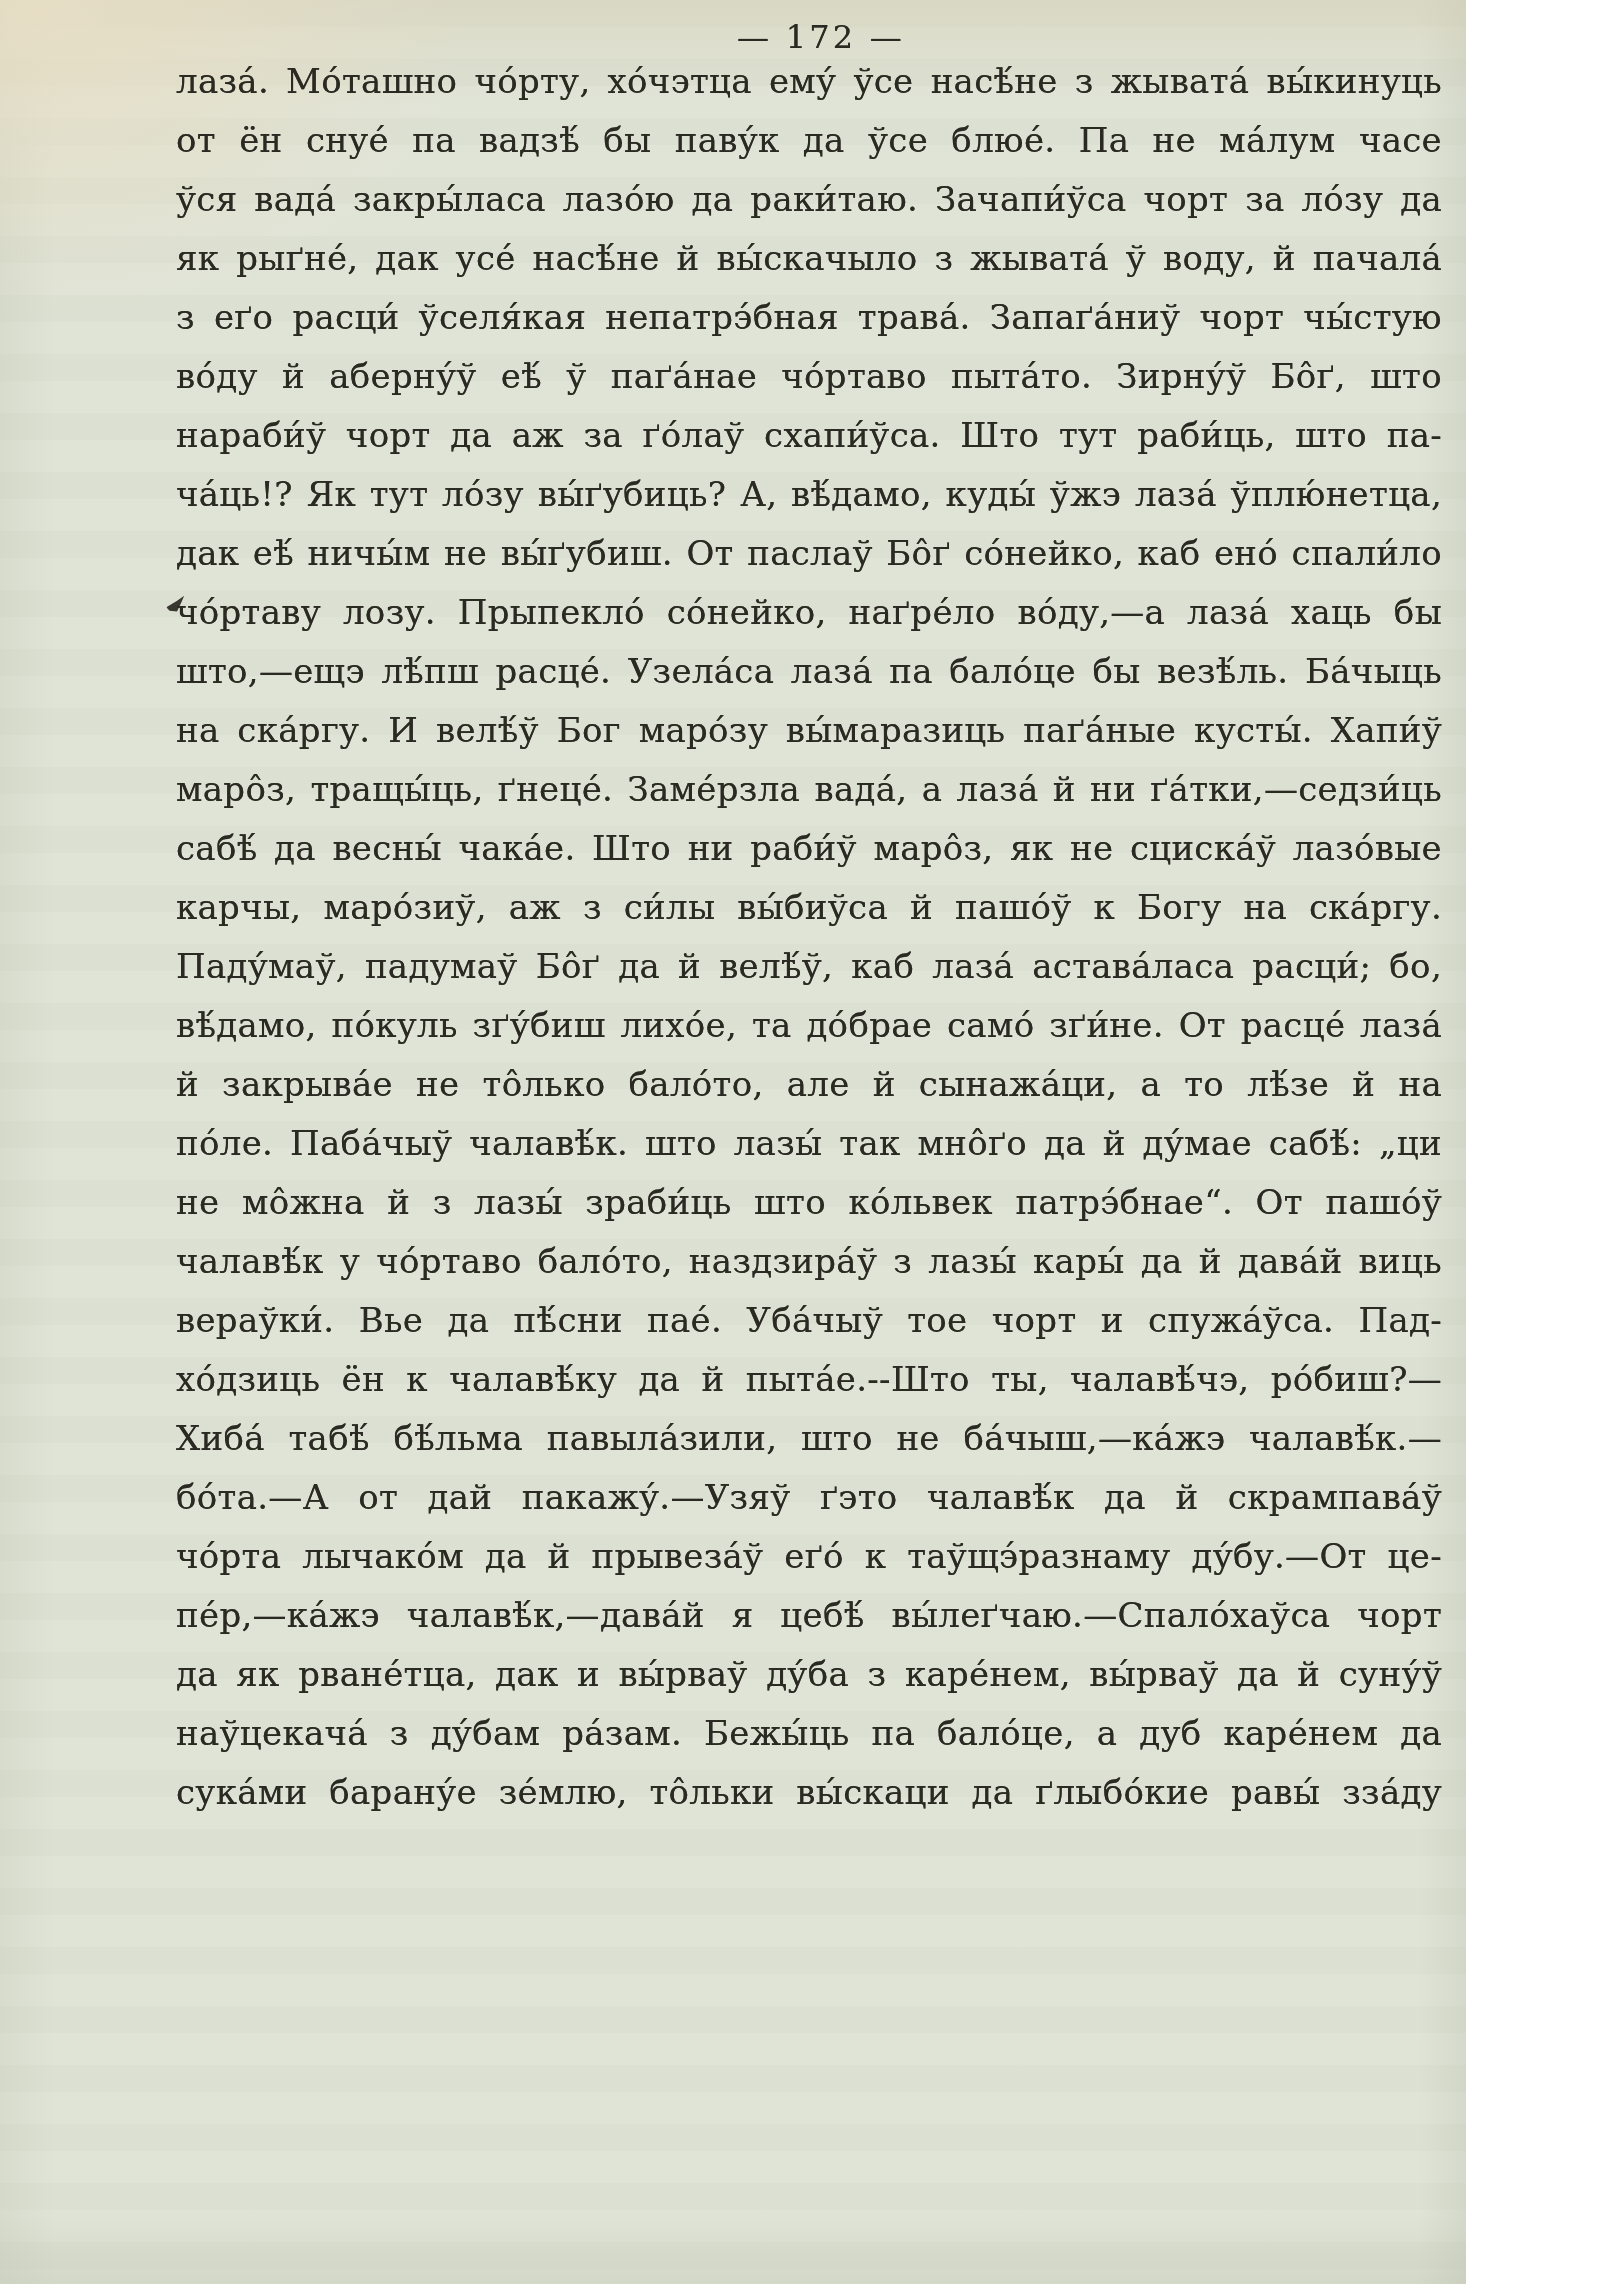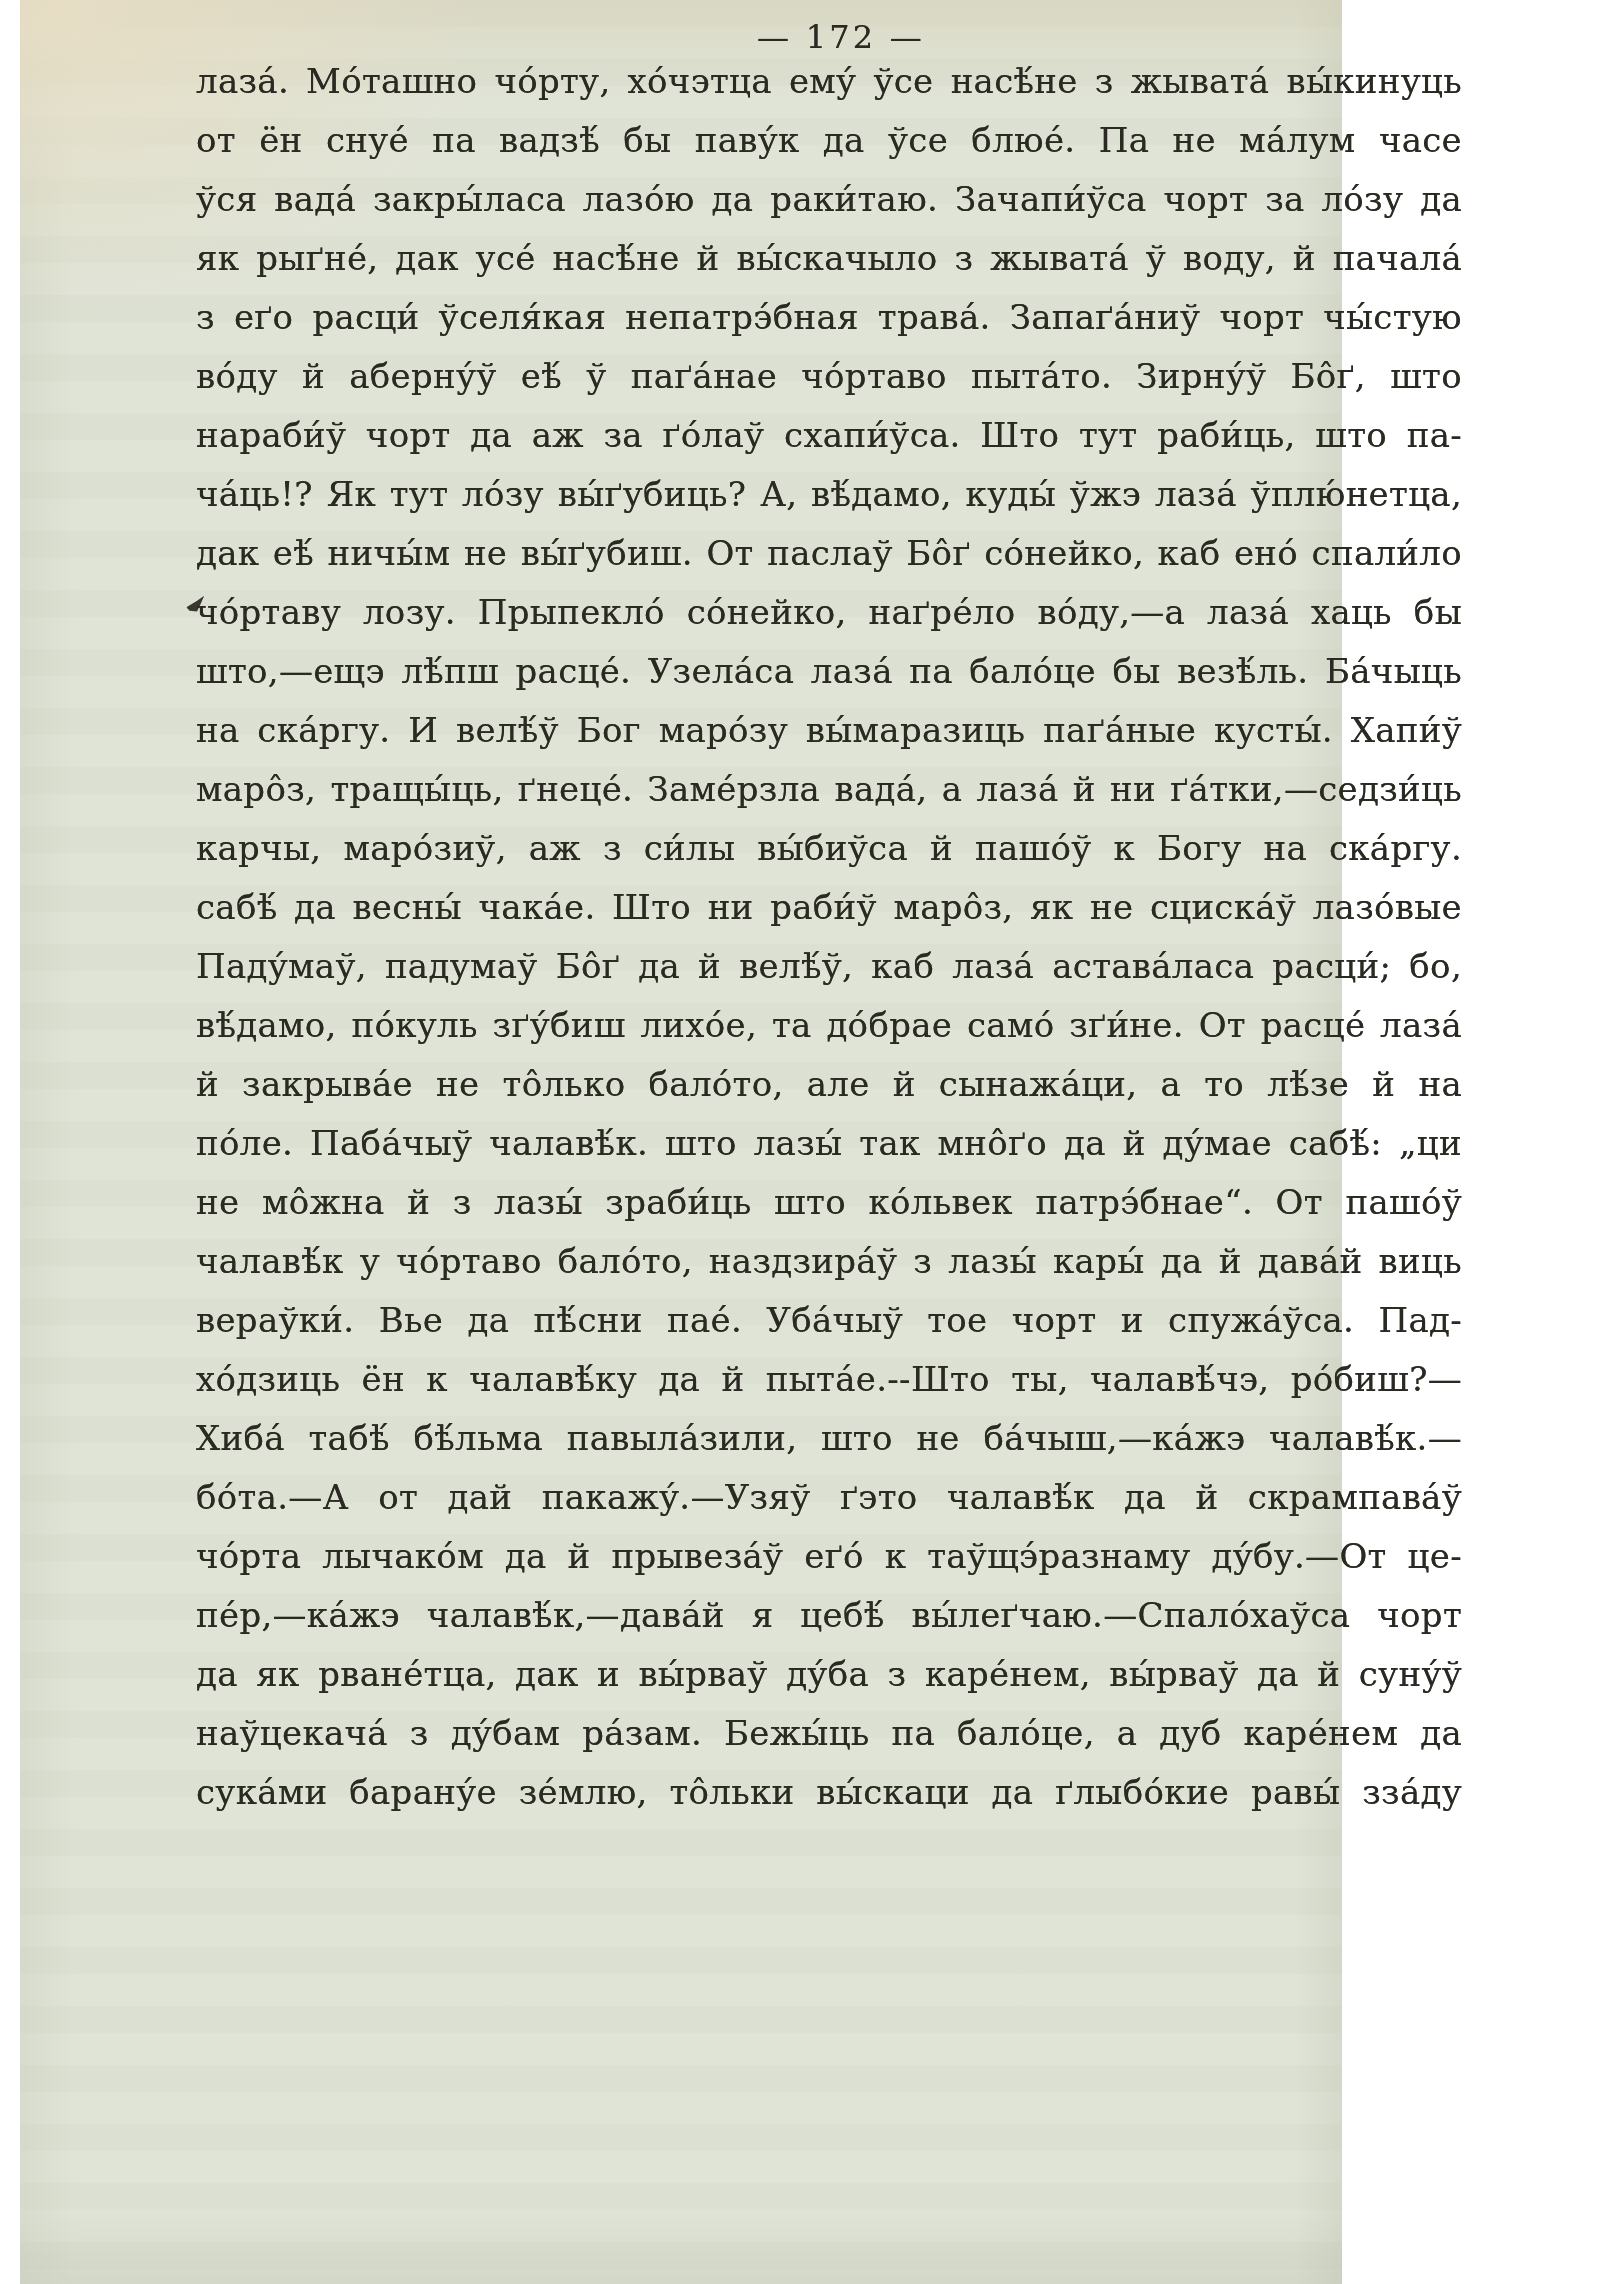--- a/index.html
+++ b/index.html
@@ -12,31 +12,30 @@
   }
   body {
     width: 1618px;
     height: 2284px;
     font-family: "DejaVu Serif", "Liberation Serif", serif;
     color: var(--ink);
     overflow: hidden;
   }
   .page {
     position: relative;
-    width: 1322px;
+    width: 1466px;
     height: 2284px;
     background-color: var(--paper);
     background-image:
       radial-gradient(ellipse 612px 419px at 32px 16px, rgba(232,222,196,0.85), rgba(232,222,196,0) 72%),
       linear-gradient(180deg, rgba(212,203,173,0.40), rgba(212,203,173,0) 105px),
       linear-gradient(90deg, rgba(186,191,170,0.22), rgba(0,0,0,0) 56px),
       linear-gradient(270deg, rgba(172,178,158,0.22), rgba(0,0,0,0) 48px),
       linear-gradient(0deg, rgba(178,184,164,0.28), rgba(0,0,0,0) 73px),
       repeating-linear-gradient(180deg, rgba(130,142,110,0.045) 0 27px, rgba(0,0,0,0) 27px 59px);
-    margin-left: 20px;
   }
   .running-head {
     position: absolute;
     left: 188px;
     width: 1266px;
     top: 13px;
     height: 48px;
     font-size: 32px;
     line-height: 48px;
     text-align: center;
@@ -87,22 +86,22 @@
       <div class="line">як рыґне́, дак усе́ насѣ́не й вы́скачыло з жывата́ ў воду, й пачала́</div>
       <div class="line">з еґо расци́ ўселя́кая непатрэ́бная трава́. Запаґа́ниў чорт чы́стую</div>
       <div class="line">во́ду й аберну́ў еѣ́ ў паґа́нае чо́ртаво пыта́то. Зирну́ў Бо̂ґ, што</div>
       <div class="line">нараби́ў чорт да аж за ґо́лаў схапи́ўса. Што тут раби́ць, што па-</div>
       <div class="line">ча́ць!? Як тут ло́зу вы́ґубиць? А, вѣ́дамо, куды́ ўжэ лаза́ ўплю́нетца,</div>
       <div class="line">дак еѣ́ ничы́м не вы́ґубиш. От паслаў Бо̂ґ со́нейко, каб ено́ спали́ло</div>
       <div class="line">чо́ртаву лозу. Прыпекло́ со́нейко, наґре́ло во́ду,—а лаза́ хаць бы</div>
       <div class="line">што,—ещэ лѣ́пш расце́. Узела́са лаза́ па бало́це бы везѣ́ль. Ба́чыць</div>
       <div class="line">на ска́ргу. И велѣ́ў Бог маро́зу вы́маразиць паґа́ные кусты́. Хапи́ў</div>
       <div class="line">маро̂з, тращы́ць, ґнеце́. Заме́рзла вада́, а лаза́ й ни ґа́тки,—седзи́ць</div>
+      <div class="line">сабѣ́ да весны́ чака́е. Што ни раби́ў маро̂з, як не сциска́ў лазо́вые</div>
       <div class="line">карчы, маро́зиў, аж з си́лы вы́биўса й пашо́ў к Богу на ска́ргу.</div>
-      <div class="line">сабѣ́ да весны́ чака́е. Што ни раби́ў маро̂з, як не сциска́ў лазо́вые</div>
       <div class="line">Паду́маў, падумаў Бо̂ґ да й велѣ́ў, каб лаза́ астава́ласа расци́; бо,</div>
       <div class="line">вѣ́дамо, по́куль зґу́биш лихо́е, та до́брае само́ зґи́не. От расце́ лаза́</div>
       <div class="line">й закрыва́е не то̂лько бало́то, але й сынажа́ци, а то лѣ́зе й на</div>
       <div class="line">по́ле. Паба́чыў чалавѣ́к. што лазы́ так мно̂ґо да й ду́мае сабѣ́: „ци</div>
       <div class="line">не мо̂жна й з лазы́ зраби́ць што ко́львек патрэ́бнае“. От пашо́ў</div>
       <div class="line">чалавѣ́к у чо́ртаво бало́то, наздзира́ў з лазы́ кары́ да й дава́й виць</div>
       <div class="line">вераўки́. Вье да пѣ́сни пае́. Уба́чыў тое чорт и спужа́ўса. Пад-</div>
       <div class="line">хо́дзиць ён к чалавѣ́ку да й пыта́е.--Што ты, чалавѣ́чэ, ро́биш?—</div>
       <div class="line">Хиба́ табѣ́ бѣ́льма павыла́зили, што не ба́чыш,—ка́жэ чалавѣ́к.—</div>
       <div class="line">бо́та.—А от дай пакажу́.—Узяў ґэто чалавѣ́к да й скрампава́ў</div>

